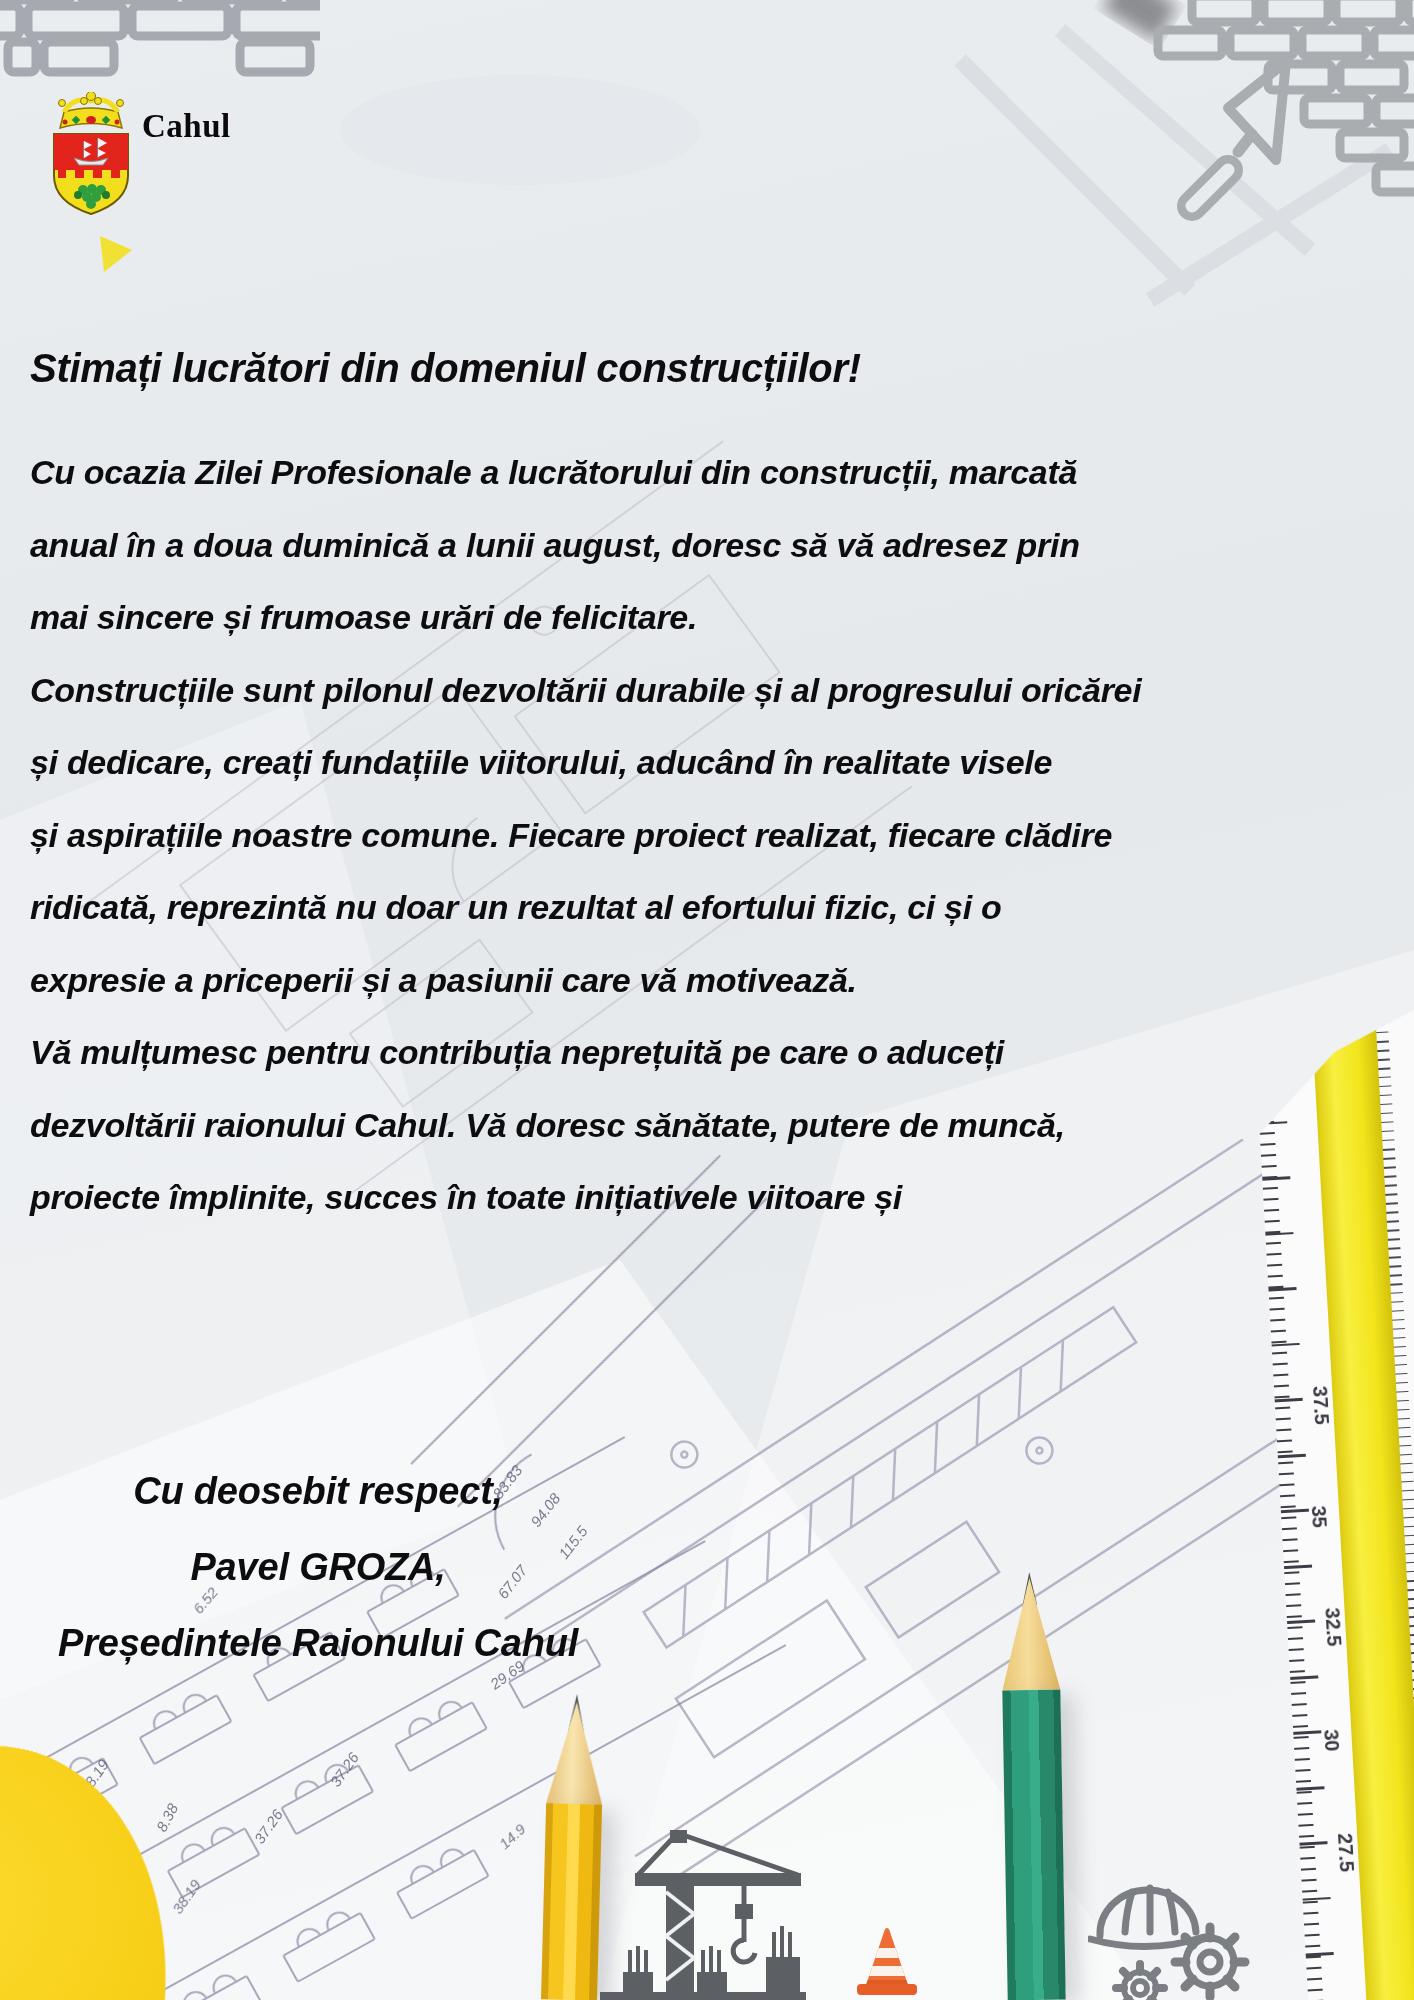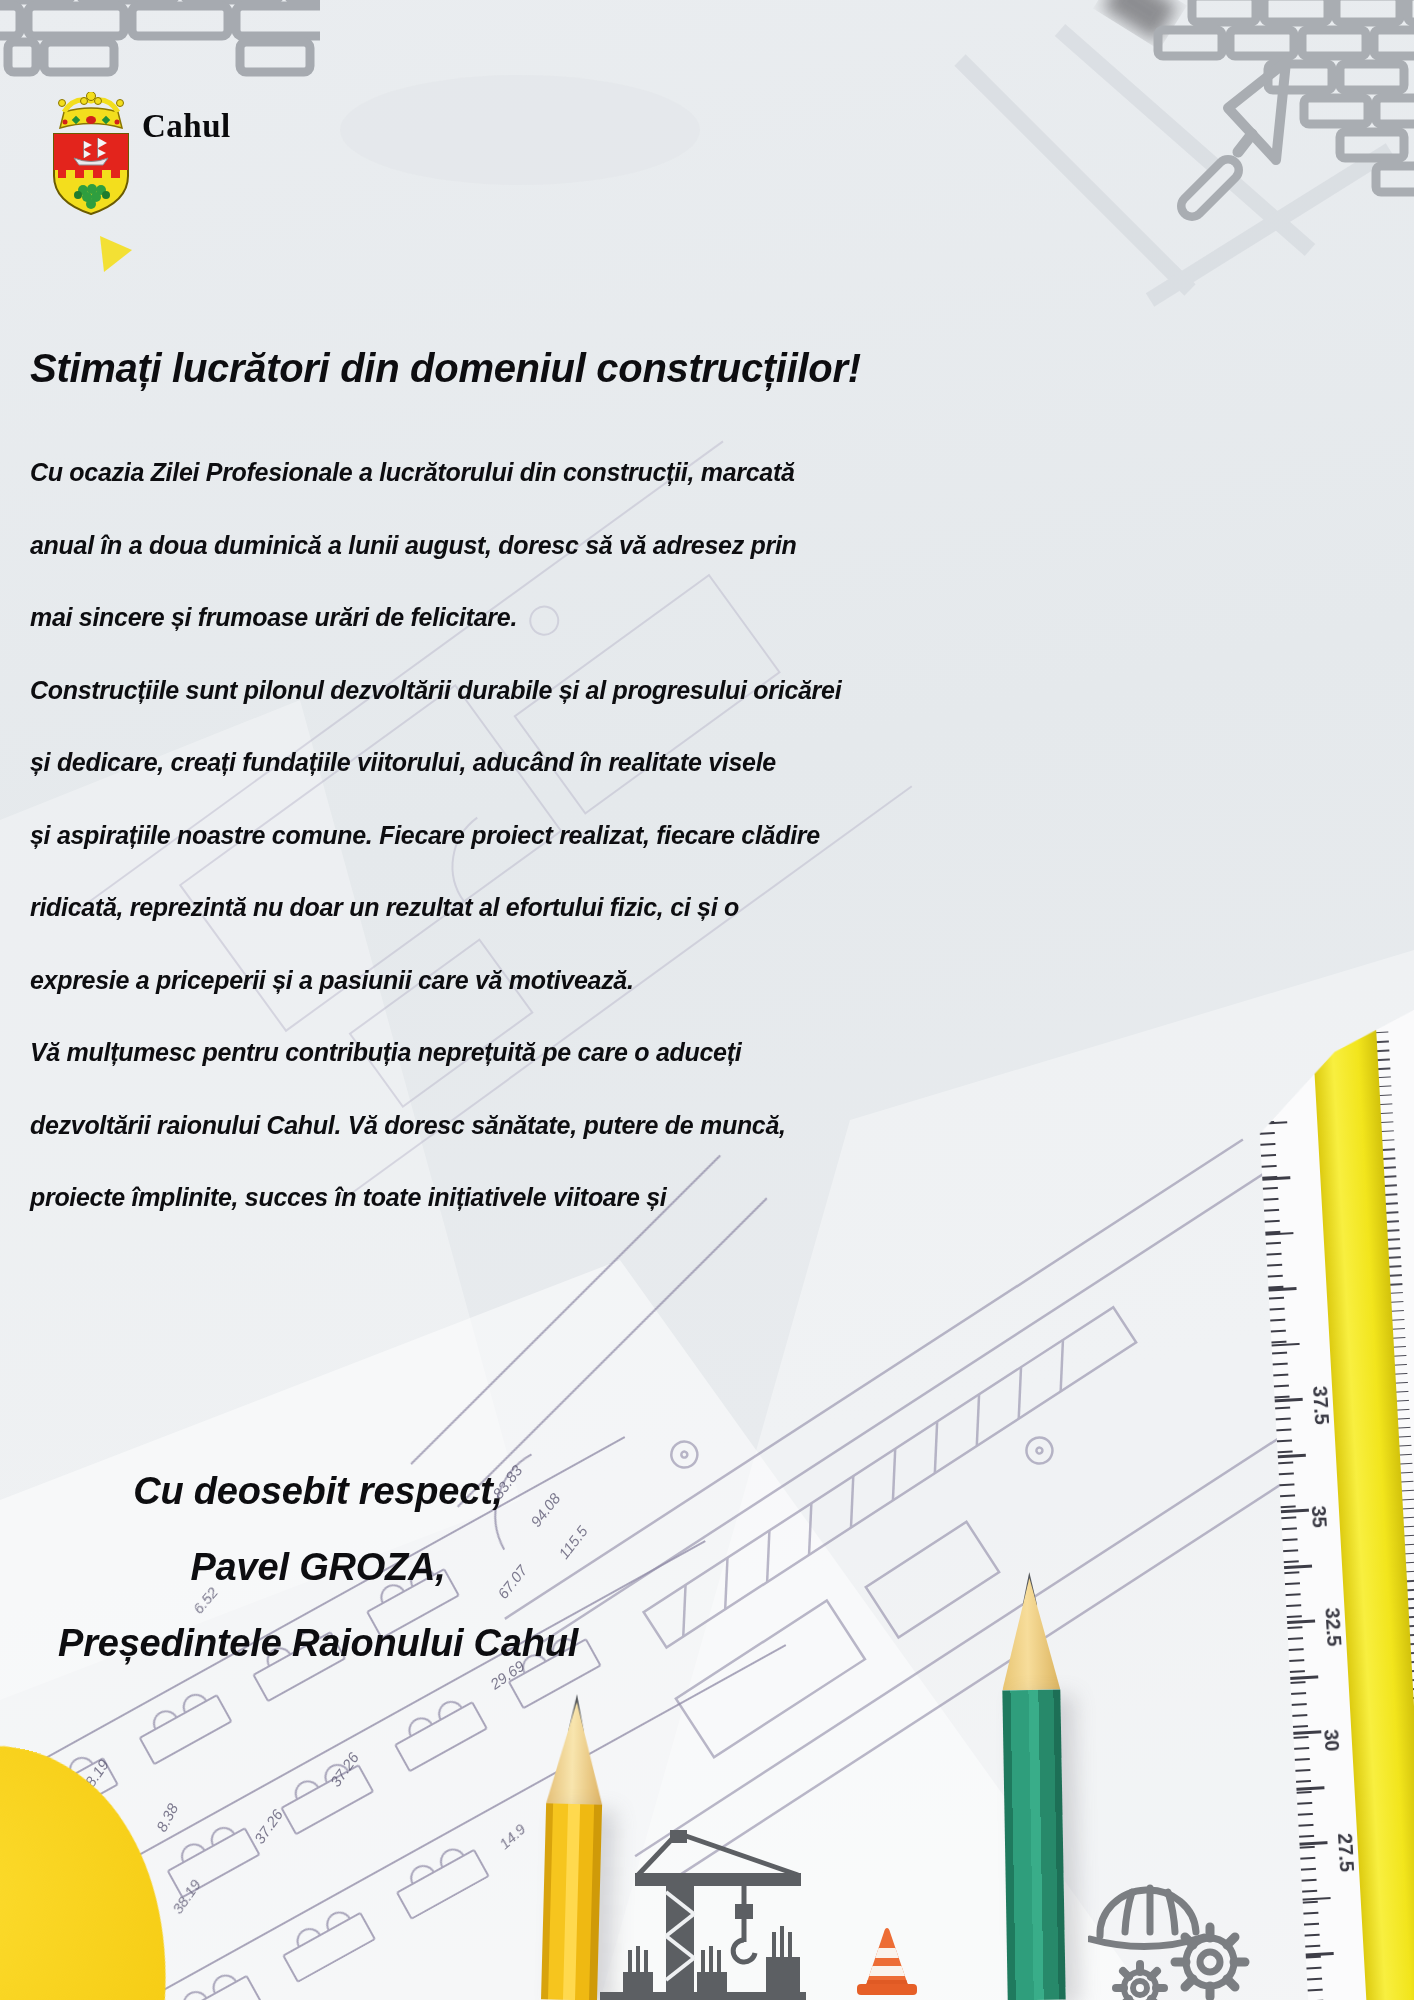--- a/index.html
+++ b/index.html
@@ -13,21 +13,21 @@
 
   
   .crest{left:40px;top:92px;width:102px;height:124px;}
   .org-name{left:142px;top:104px;font-family:"Liberation Serif",serif;font-weight:bold;
             font-size:33px;line-height:45px;letter-spacing:.5px;color:#0a0a0c;}
 
   
   .msg{left:30px;right:30px;top:340px;text-align:left;font-style:italic;font-weight:bold;}
   .msg .title{font-size:40px;line-height:56px;margin:0 0 40px 0;letter-spacing:-.3px;}
   .msg p{margin:0;}
-  .bline{font-size:25px;line-height:72.5px;letter-spacing:-.3px;white-space:nowrap;}
+  .bline{font-size:34px;line-height:72.5px;letter-spacing:-.3px;white-space:nowrap;}
 
   .sig{left:58px;top:1453px;font-style:italic;font-weight:bold;font-size:38px;line-height:76px;letter-spacing:-.2px;text-align:center;}
 
   
   .pencil{overflow:visible;}
   .pencil .lead{position:absolute;left:50%;transform:translateX(-50%);
     clip-path:polygon(50% 0,100% 100%,0 100%);background:#55585c;}
   .pencil .wood{position:absolute;left:0;right:0;
     clip-path:polygon(50% 0,100% 100%,0 100%);}
   .pencil .body{position:absolute;left:0;right:0;bottom:0;}

